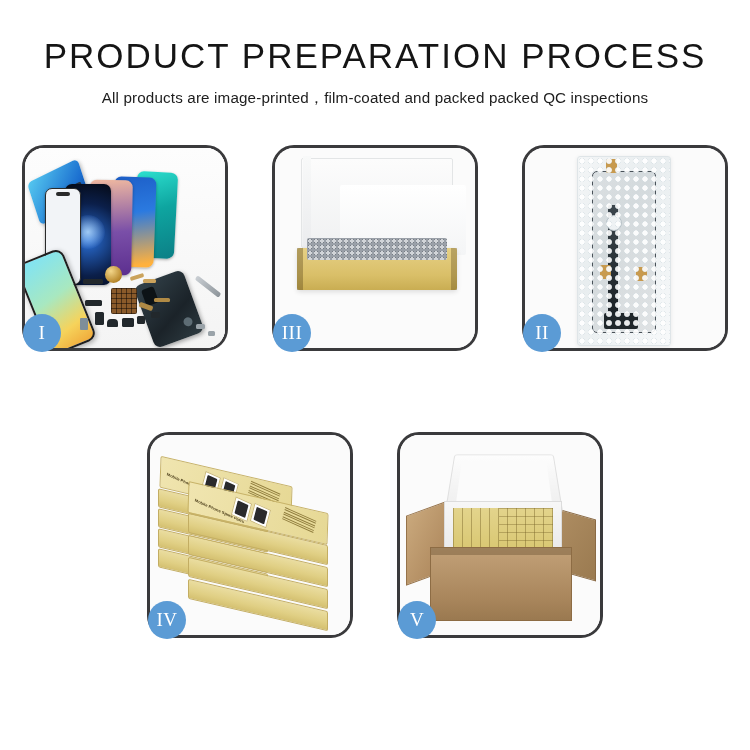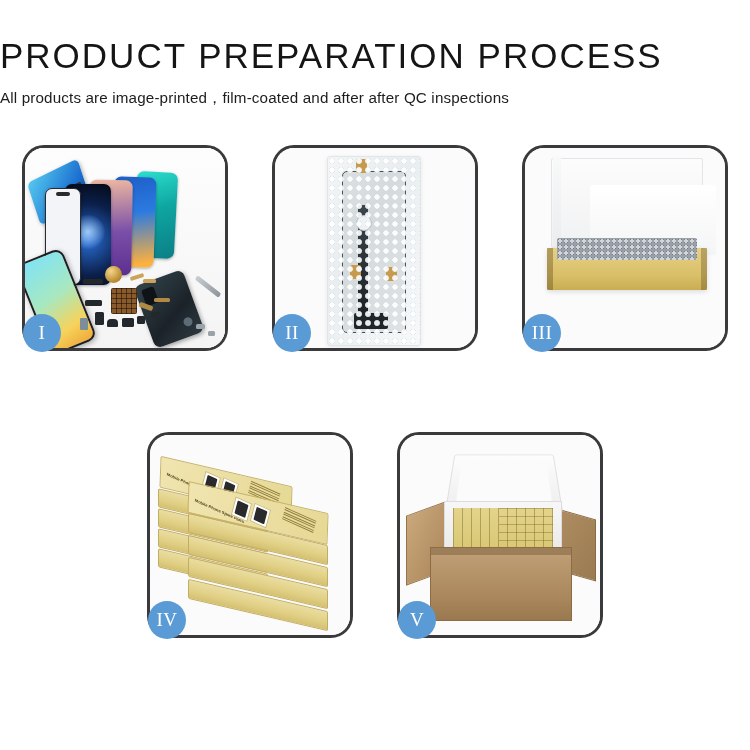--- a/index.html
+++ b/index.html
@@ -4,21 +4,21 @@
 <style>
   html,body{margin:0;padding:0;}
   body{
     width:750px;height:750px;
     background:#ffffff;
     font-family:"Liberation Sans", sans-serif;
     overflow:hidden;
     position:relative;
   }
   .header{
-    text-align:left;
+    text-align:center;
     padding-top:38px;
   }
   .title{
     font-size:35px;
     letter-spacing:2.0px;
     color:#151515;
     font-weight:400;
     line-height:1.0;
     white-space:nowrap;
   }
@@ -222,21 +222,21 @@
   .tape.t1{left:38px;top:88px;width:16px;height:18px;}
   .tape.t2{left:40px;top:150px;width:16px;height:16px;}
   .c-shadow{position:absolute;left:22px;top:172px;width:160px;height:9px;
     background:radial-gradient(ellipse,rgba(0,0,0,.14),transparent 70%);}
 </style>
 </head>
 <body>
 
 <div class="header">
   <div class="title">PRODUCT PREPARATION PROCESS</div>
-  <div class="subtitle">All products are image-printed，film-coated and after after QC inspections</div>
+  <div class="subtitle">All products are image-printed，film-coated and packed packed QC inspections</div>
 </div>
 
 <div class="grid">
 
   <div class="row r1">
 
     <div class="panel">
       <div class="stage">
         <div class="p1-bg"></div>
         <div class="blue-pack"></div>
@@ -263,44 +263,44 @@
         <span class="pt k"></span>
         <span class="pt l"></span>
         <span class="pt m"></span>
         <span class="pt n"></span>
       </div>
       <div class="badge">I</div>
     </div>
 
     <div class="panel">
       <div class="stage">
+        <div class="p3-lid">
+          <div class="p3-lid-in"></div>
+        </div>
+        <div class="p3-wall"></div>
+        <div class="p3-tray">
+          <div class="p3-foam"></div>
+        </div>
+      </div>
+      <div class="badge">III</div>
+    </div>
+
+    <div class="panel">
+      <div class="stage">
         <div class="bag">
           <div class="bag-part"></div>
           <div class="flex-strip"></div>
           <div class="dotw"></div>
           <div class="conn c1"></div>
           <div class="conn c2"></div>
           <div class="conn c3"></div>
           <div class="bubbles"></div>
         </div>
       </div>
       <div class="badge">II</div>
-    </div>
-
-    <div class="panel">
-      <div class="stage">
-        <div class="p3-lid">
-          <div class="p3-lid-in"></div>
-        </div>
-        <div class="p3-wall"></div>
-        <div class="p3-tray">
-          <div class="p3-foam"></div>
-        </div>
-      </div>
-      <div class="badge">III</div>
     </div>
   </div>
 
   <div class="row r2">
 
     <div class="panel">
       <div class="stage">
         <div class="stack">
 
           <div class="bx" style="left:0;top:48px;width:108px;height:17px;transform:skewY(13deg);"></div>

